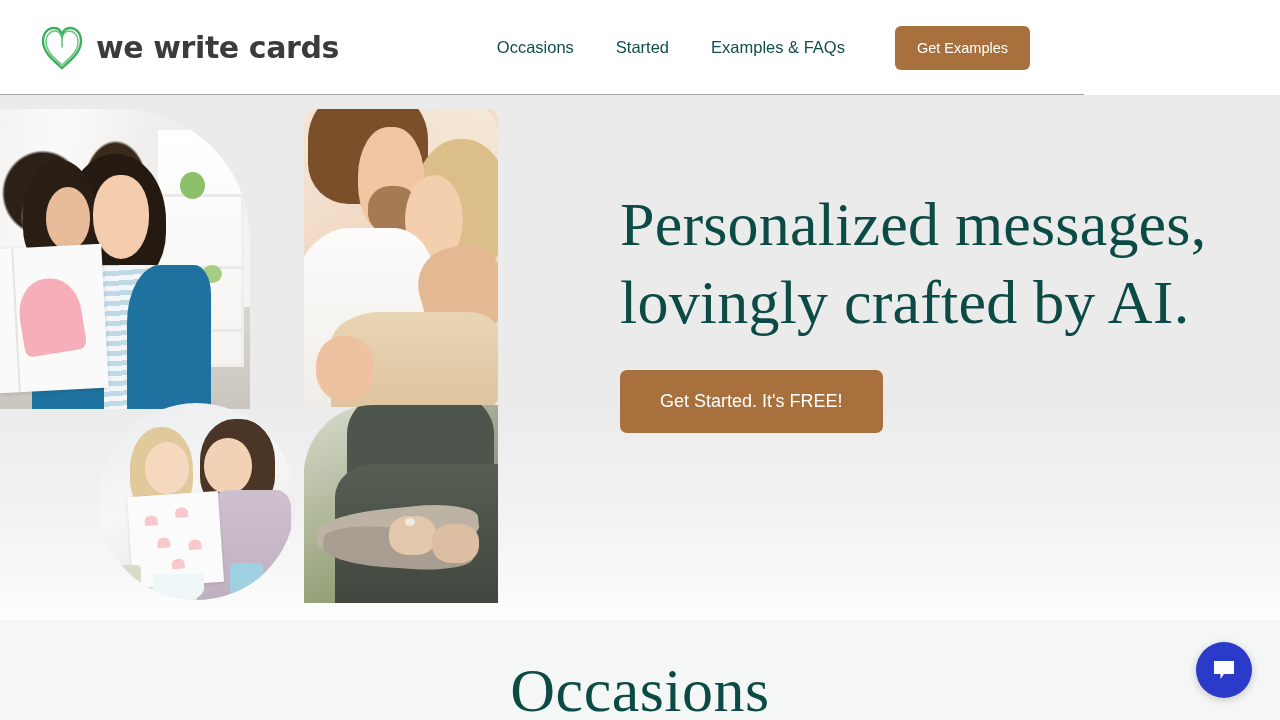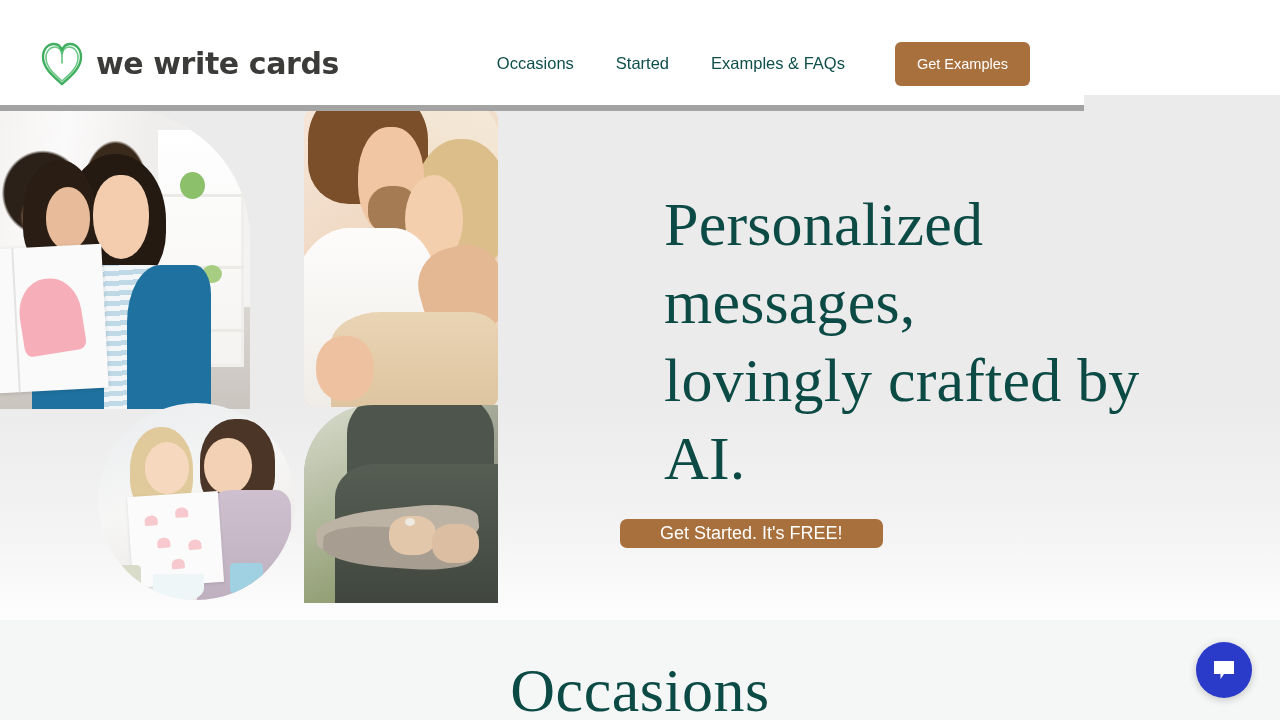--- a/index.html
+++ b/index.html
@@ -6,24 +6,24 @@
   html, body {
     width: 1280px; height: 720px;
     overflow: hidden;
     background: #ffffff;
     font-family: "Liberation Sans", sans-serif;
   }
   .page { position: relative; width: 1280px; height: 720px; overflow: hidden; }
 
   
   .header {
-    position: absolute; top: 16px; left: 0;
+    position: absolute; top: 0; left: 0;
     width: 1084px; height: 95px;
     background: #ffffff;
-    border-bottom: 6px solid #a3a3a3;
+    border-bottom: 1px solid #a3a3a3;
     z-index: 30;
   }
   .logo {
     position: absolute; left: 38px; top: 21px;
     display: flex; align-items: center; gap: 10px;
   }
   .logo-heart { width: 48px; height: 52px; display: block; }
   .logo-text {
     font-size: 30px; font-weight: 700; letter-spacing: -0.4px;
     color: #3b3b39;
@@ -173,30 +173,30 @@
   .p4 .hand2 { position: absolute; left: 66%; top: 60%; width: 24%; height: 20%;
       background: #dcbfa2; border-radius: 42%; }
   .p4 .ring { position: absolute; left: 52%; top: 57%; width: 5%; height: 4%;
       background: #eeeae2; border-radius: 50%; }
 
   
   .hero-copy { position: absolute; left: 620px; top: 0; width: 600px; }
   .hero-title {
     font-family: "Liberation Serif", "DejaVu Serif", serif;
     font-size: 62px; line-height: 1.26; color: #0c4a45;
-    letter-spacing: 0.2px; margin-top: 90px; font-weight: 400; margin-left: 44px;
+    letter-spacing: 0.2px; margin-top: 90px; font-weight: 400;
   }
   .hero-sub {
     margin-top: 48px; font-size: 18.5px; line-height: 2.15;
     color: #0f5a50; max-width: 555px;
   }
   .hero-btn {
-    margin-top: 22px; display: inline-block;
+    margin-top: 29px; display: inline-block;
     background: #a8703c; color: #ffffff; border: none; border-radius: 7px;
-    padding: 4px 40px; font-size: 18px; cursor: pointer;
+    padding: 21px 40px; font-size: 18px; cursor: pointer;
     font-family: "Liberation Sans", sans-serif;
   }
 
   
   .occasions {
     position: absolute; top: 620px; left: 0;
     width: 1280px; height: 100px;
     background: #f5f7f7;
   }
   .occasions-title {

